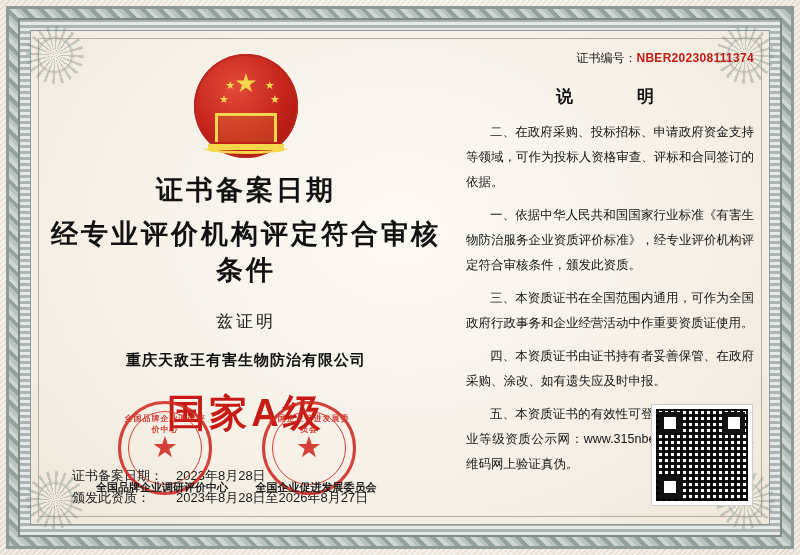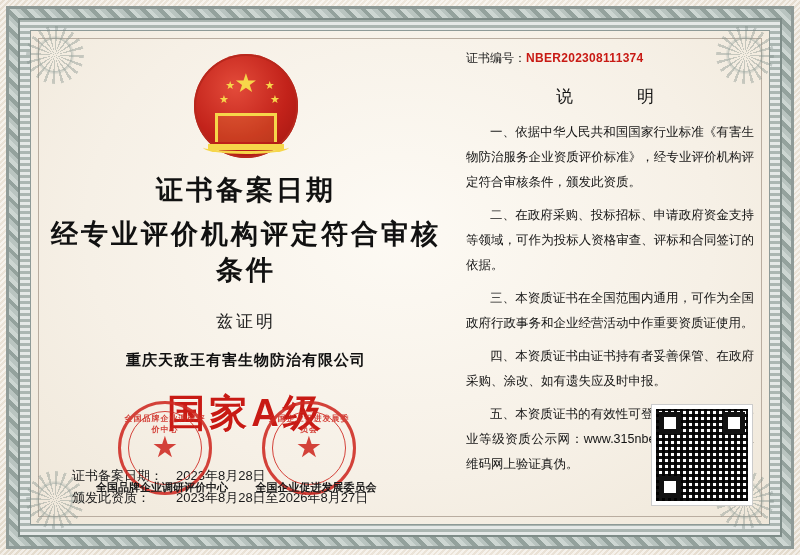--- a/index.html
+++ b/index.html
@@ -138,25 +138,25 @@
     font-size:11px;color:#1a1a1a;
   }
   .sealcap1{left:-22px;width:180px;}
   .sealcap2{left:122px;width:200px;}
 
   
   .right{
     position:absolute;right:0;top:0;width:288px;height:100%;
   }
   .certno{
-    font-size:12px;color:#1a1a1a;margin-top:4px;
+    text-align:right;font-size:12px;color:#1a1a1a;margin-top:4px;
   }
   .certno .no{color:#c81a14;font-weight:bold;letter-spacing:.3px;}
   .shuoming{
-    text-align:center;font-size:17px;font-weight:normal;color:#111;
+    text-align:center;font-size:17px;font-weight:bold;color:#111;
     letter-spacing:10px;margin-top:18px;
   }
   .clause{
     font-size:12.5px;color:#141414;line-height:25px;margin-top:12px;
     text-align:justify;text-justify:inter-ideograph;
   }
   .clause p{margin:0 0 8px 0;text-indent:0;}
   .clause p .ind{display:inline-block;width:24px;}
   .qr{
     position:absolute;right:2px;bottom:4px;width:92px;height:92px;
@@ -238,22 +238,22 @@
     </div>
 
     <div class="right">
       <div class="certno">
         <span>证书编号：</span><span class="no">NBER202308111374</span>
       </div>
 
       <div class="shuoming">说　　明</div>
 
       <div class="clause">
+        <p><span class="ind"></span><span>二、在政府采购、投标招标、申请政府资金支持等领域，可作为投标人资格审查、评标和合同签订的依据。</span></p>
         <p><span class="ind"></span><span>一、依据中华人民共和国国家行业标准《有害生物防治服务企业资质评价标准》，经专业评价机构评定符合审核条件，颁发此资质。</span></p>
-        <p><span class="ind"></span><span>二、在政府采购、投标招标、申请政府资金支持等领域，可作为投标人资格审查、评标和合同签订的依据。</span></p>
         <p><span class="ind"></span><span>三、本资质证书在全国范围内通用，可作为全国政府行政事务和企业经营活动中作重要资质证使用。</span></p>
         <p><span class="ind"></span><span>四、本资质证书由证书持有者妥善保管、在政府采购、涂改、如有遗失应及时申报。</span></p>
         <p><span class="ind"></span><span>五、本资质证书的有效性可登录全国服务行业企业等级资质公示网：www.315nber.cn或扫描下方二维码网上验证真伪。</span></p>
       </div>
 
       <div class="qr">
         <div class="bl"></div>
       </div>
     </div>
 

